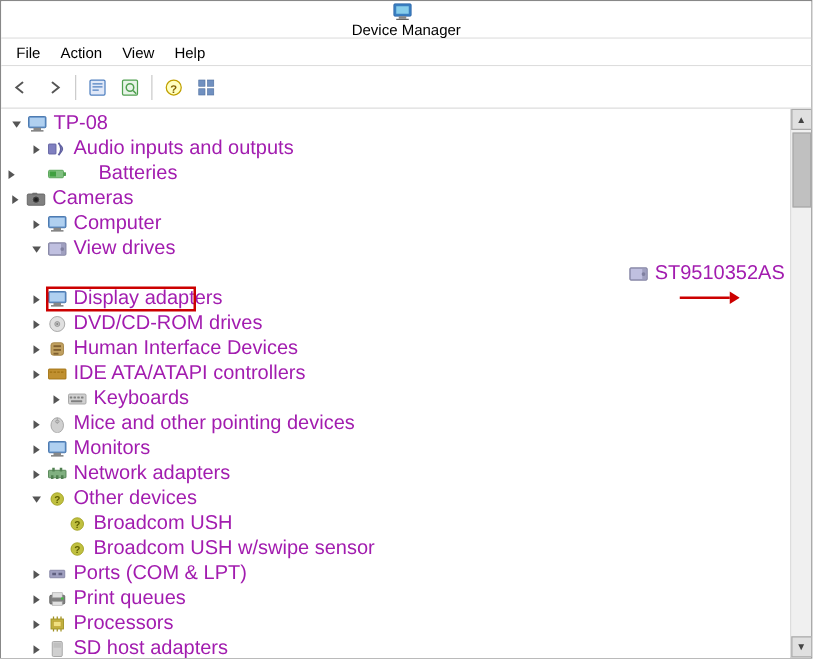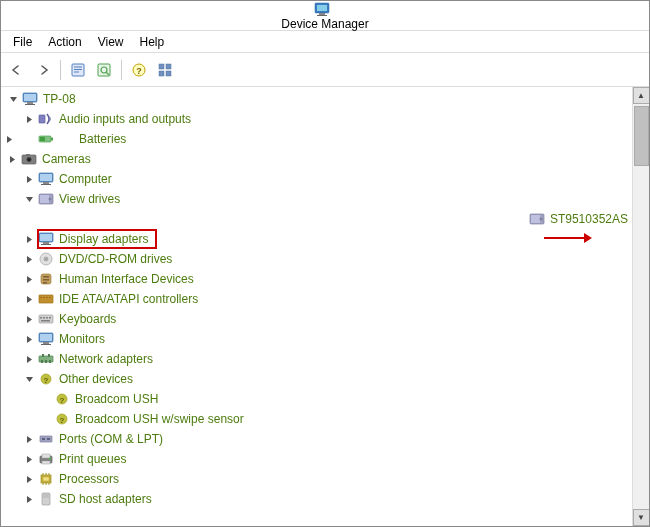--- a/index.html
+++ b/index.html
@@ -151,22 +151,22 @@
       height: 16px;
       margin-right: 4px;
       display: flex;
       align-items: center;
       justify-content: center;
       flex-shrink: 0;
       font-size: 13px;
     }
 
     .item-label {
-      font-size: 12px;
-      color: #4d7c0f;
+      font-size: 16px;
+      color: #a21caf;
     }
 
     
     .highlight-row {
       position: relative;
     }
 
     .scrollbar-track {
       width: 17px;
       background: #f0f0f0;
@@ -447,37 +447,52 @@
               <svg width="16" height="14" viewBox="0 0 16 14">
                 <rect x="1" y="3" width="14" height="8" rx="0.5" fill="#c09030" stroke="#a07010" stroke-width="0.7"></rect>
                 <rect x="2" y="5" width="2" height="1" fill="#a07010"></rect>
                 <rect x="5" y="5" width="2" height="1" fill="#a07010"></rect>
                 <rect x="8" y="5" width="2" height="1" fill="#a07010"></rect>
                 <rect x="11" y="5" width="2" height="1" fill="#a07010"></rect>
               </svg>
             </span>
             <span class="item-label">IDE ATA/ATAPI controllers</span>
           </div>
-          <div class="tree-item" style="padding-left: 20px;">
+          <div class="tree-item" style="padding-left: 20px; margin-left: 16px;">
             <span class="expand-btn">
               <svg width="9" height="9" viewBox="0 0 9 9">
                 <polygon points="2,1 7,4.5 2,8" fill="#555"></polygon>
               </svg>
             </span>
             <span class="item-icon">
               <svg width="16" height="14" viewBox="0 0 16 14">
                 <rect x="1" y="3" width="14" height="8" rx="1" fill="#d0d0d0" stroke="#a0a0a0" stroke-width="0.7"></rect>
                 <rect x="2" y="5" width="2" height="1.5" rx="0.3" fill="#808080"></rect>
                 <rect x="5" y="5" width="2" height="1.5" rx="0.3" fill="#808080"></rect>
                 <rect x="8" y="5" width="2" height="1.5" rx="0.3" fill="#808080"></rect>
                 <rect x="11" y="5" width="2" height="1.5" rx="0.3" fill="#808080"></rect>
                 <rect x="3" y="8" width="9" height="1.5" rx="0.3" fill="#808080"></rect>
               </svg>
             </span>
             <span class="item-label">Keyboards</span>
+          </div>
+          <div class="tree-item" style="padding-left: 20px;">
+            <span class="expand-btn">
+              <svg width="9" height="9" viewBox="0 0 9 9">
+                <polygon points="2,1 7,4.5 2,8" fill="#555"></polygon>
+              </svg>
+            </span>
+            <span class="item-icon">
+              <svg width="16" height="14" viewBox="0 0 16 14">
+                <ellipse cx="8" cy="8" rx="5" ry="6" fill="#d0d0d0" stroke="#a0a0a0" stroke-width="0.7"></ellipse>
+                <line x1="8" y1="2" x2="8" y2="7" stroke="#a0a0a0" stroke-width="0.7"></line>
+                <ellipse cx="8" cy="5" rx="1.5" ry="1" fill="#c0c0c0" stroke="#909090" stroke-width="0.5"></ellipse>
+              </svg>
+            </span>
+            <span class="item-label">Mice and other pointing devices</span>
           </div>
           <div class="tree-item" style="padding-left: 20px;">
             <span class="expand-btn">
               <svg width="9" height="9" viewBox="0 0 9 9">
                 <polygon points="2,1 7,4.5 2,8" fill="#555"></polygon>
               </svg>
             </span>
             <span class="item-icon">
               <svg width="16" height="14" viewBox="0 0 16 14">
                 <rect x="1" y="1" width="14" height="9" rx="1" fill="#6090c8" stroke="#4070a8" stroke-width="0.7"></rect>

